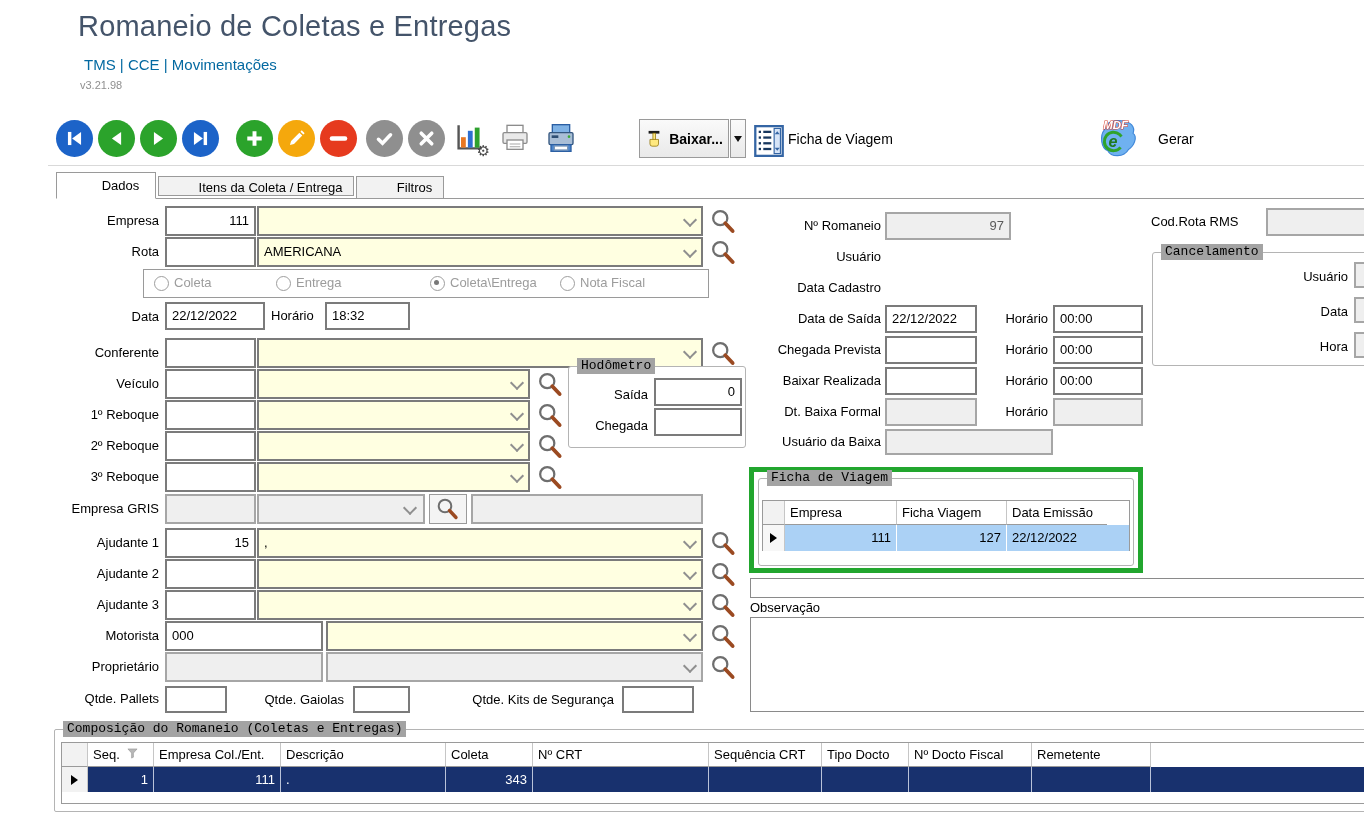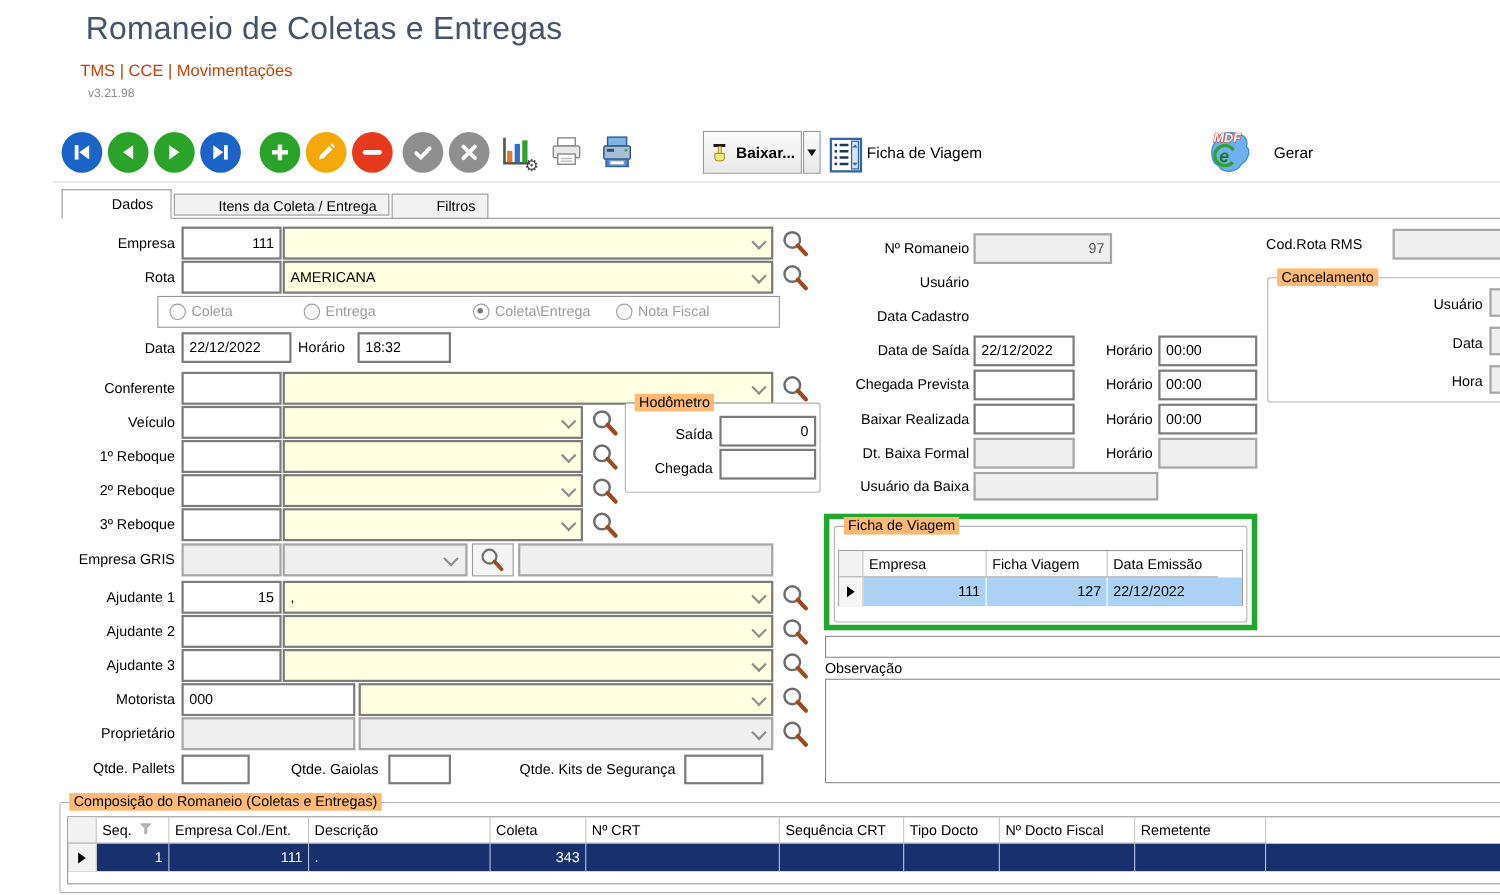--- a/index.html
+++ b/index.html
@@ -1,21 +1,21 @@
 <!DOCTYPE html>
 <html><head>
 <meta charset="utf-8">
 <style>
   html,body{margin:0;padding:0;background:#fff;}
   #app{position:relative;width:1364px;height:814px;background:#fff;overflow:hidden;
        font-family:"Liberation Sans",sans-serif;font-size:13px;color:#000;margin-left:48px;}
   .abs{position:absolute;}
   
   .title{position:absolute;left:30px;top:10px;font-size:29px;color:#44546A;letter-spacing:.2px;}
-  .crumb{position:absolute;left:25px;top:56px;font-size:15px;color:#c2410c;}
+  .crumb{position:absolute;left:36px;top:56px;font-size:15px;color:#0369a1;}
   .ver{position:absolute;left:32px;top:79px;font-size:11px;color:#8F8F8F;}
   
   .cbtn{position:absolute;top:120px;width:37px;height:37px;border-radius:50%;
         display:flex;align-items:center;justify-content:center;cursor:pointer;}
   .cbtn svg{width:21px;height:21px;}
   .c-blue{background:#1C63C8;} .c-green{background:#2BA32B;} .c-amber{background:#F5A80C;}
   .c-red{background:#E63A1E;} .c-gray{background:#8F8F8F;}
   .toolicon{position:absolute;top:119px;width:38px;height:38px;display:flex;align-items:center;justify-content:center;cursor:pointer;}
   .gearchip{position:absolute;right:-2px;bottom:-1px;font-size:15px;color:#4A4A4A;line-height:15px;}
   .btn3d{position:absolute;top:119px;height:39px;box-sizing:border-box;border:1px solid #9A9A9A;
@@ -32,21 +32,21 @@
   .fld{position:absolute;box-sizing:border-box;height:30px;border:2px solid #7B7B7B;background:#FFF;
        padding:0 5px;line-height:26px;white-space:nowrap;overflow:hidden;}
   .yellow{background:#FFFFE1;}
   .dis{background:#EFEFEF;border-color:#A6A6A6;}
   .rnum{text-align:right;}
   .blueval{color:#1F1F8F;}
   .chev{position:absolute;width:8px;height:8px;border-right:2px solid #8F8F8F;border-bottom:2px solid #8F8F8F;
         transform:rotate(45deg);}
   .mag{position:absolute;width:27px;height:29px;cursor:pointer;}
   .gbox{position:absolute;box-sizing:border-box;border:1px solid #B4B4B4;border-radius:3px;background:#fff;}
-  .gbox-label{position:absolute;top:-9px;left:8px;background:#fdba74;padding:0 4px;line-height:16px;white-space:nowrap;}
+  .gbox-label{position:absolute;top:-9px;left:8px;background:#a3a3a3;padding:0 4px;line-height:16px;white-space:nowrap;font-family:Liberation Mono, monospace;}
   .radio{position:absolute;width:13px;height:13px;border:1px solid #9E9E9E;border-radius:50%;background:#fff;}
   .radio.sel::after{content:"";position:absolute;left:3px;top:3px;width:5px;height:5px;border-radius:50%;background:#787878;}
   .radlbl{position:absolute;color:#9C9C9C;line-height:16px;white-space:nowrap;}
   
   .grid{position:absolute;box-sizing:border-box;border:1px solid #9A9A9A;background:#fff;}
   .grow{display:flex;}
   .gcell{box-sizing:border-box;border-right:1px solid #C6C6C6;padding:0 5px;overflow:hidden;white-space:nowrap;}
   .ghead .gcell{border-bottom:1px solid #9A9A9A;line-height:23px;}
   .selcell{box-sizing:border-box;border-right:1px solid #C6C6C6;background:#F2F2F2;display:flex;align-items:center;justify-content:center;}
   .tri{width:0;height:0;border-left:7px solid #000;border-top:5px solid transparent;border-bottom:5px solid transparent;}

